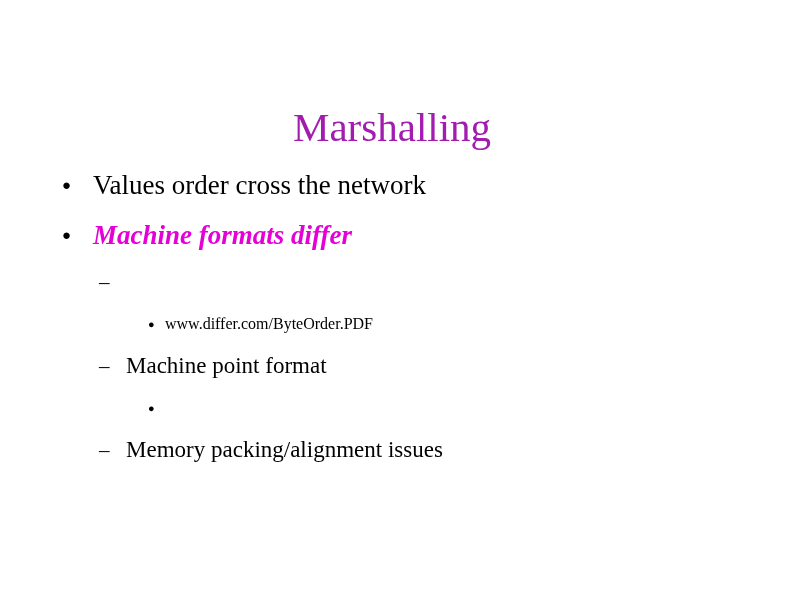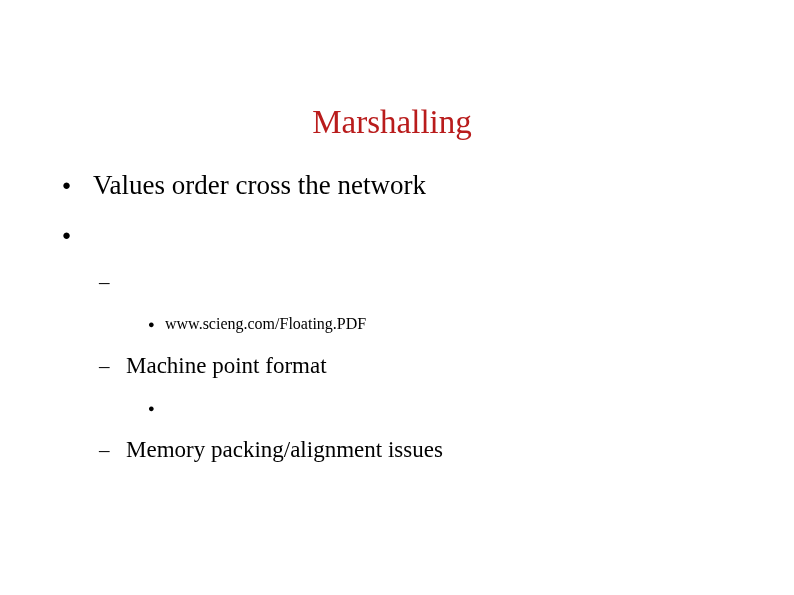--- a/index.html
+++ b/index.html
@@ -26,24 +26,24 @@
     background: #ffffff;
   }
 
   
   .slide-title {
     position: absolute;
     left: 0;
     top: 78px;
     width: 784px;
     text-align: center;
-    font-size: 33px;
+    font-size: 41px;
     line-height: 44px;
     font-weight: normal;
-    color: #b91c1c;
+    color: #a21caf;
     letter-spacing: 0px;
     white-space: nowrap;
   }
 
   
   .body-outline {
     position: absolute;
     left: 0;
     top: 160px;
     width: 794px;
@@ -124,29 +124,30 @@
 
   <div class="body-outline">
 
     <div class="outline-item lvl1">
       <span class="marker">●</span>
       <span class="item-text">Values order cross the network</span>
     </div>
 
     <div class="outline-item lvl1 accent">
       <span class="marker" style="color:#000000;font-style:normal;font-weight:normal;">●</span>
+      <span class="item-text">Machine formats differ</span>
     </div>
 
     <div class="outline-item lvl2">
       <span class="marker">–</span>
     </div>
 
     <div class="outline-item lvl3">
       <span class="marker">●</span>
-      <span class="item-text">www.scieng.com/Floating.PDF</span>
+      <span class="item-text">www.differ.com/ByteOrder.PDF</span>
     </div>
 
     <div class="outline-item lvl2">
       <span class="marker">–</span>
       <span class="item-text">Machine point format</span>
     </div>
 
     <div class="outline-item lvl3">
       <span class="marker">●</span>
     </div>

